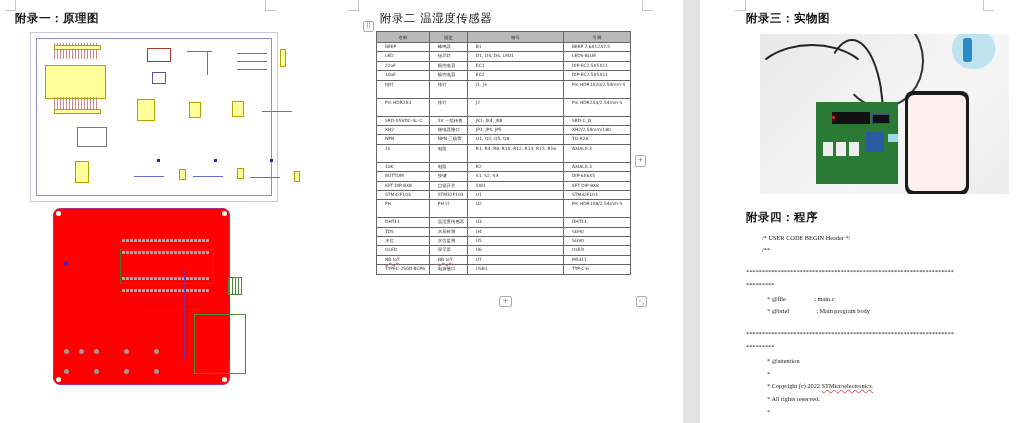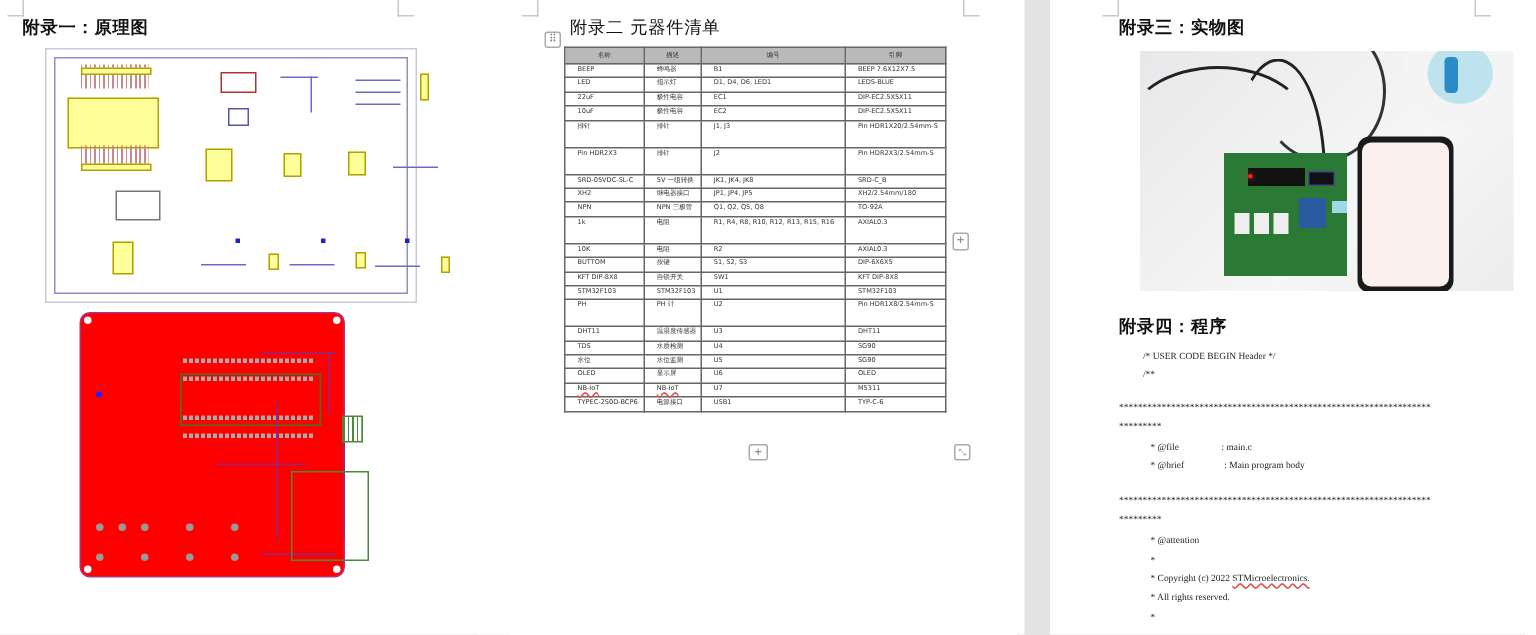--- a/index.html
+++ b/index.html
@@ -108,21 +108,21 @@
     <div class="pad" style="left:40px;top:160px;width:5px;height:5px;"></div>
     <div class="pad" style="left:70px;top:160px;width:5px;height:5px;"></div>
     <div class="pad" style="left:100px;top:160px;width:5px;height:5px;"></div>
     <div class="pad" style="left:10px;top:52px;background:#22f;width:4px;height:4px;"></div>
   </div>
 </div>
 
 <div class="page" id="p2">
   <div class="corner" style="left:30px;top:0;border-right-width:1px;border-bottom-width:1px;"></div>
   <div class="corner" style="right:30px;top:0;border-left-width:1px;border-bottom-width:1px;"></div>
-  <div class="heading" style="left:62px;top:11px;font-weight:normal;">附录二 元器件清单</div>
+  <div class="heading" style="left:62px;top:11px;font-weight:normal;">附录二 温湿度传感器</div>
   <div class="handle" style="left:45px;top:21px;width:9px;height:9px;">⠿</div>
 
   <table class="bom">
     <thead>
       <tr>
         <th>名称</th>
         <th>描述</th>
         <th>编号</th>
         <th>引脚</th>
       </tr>

